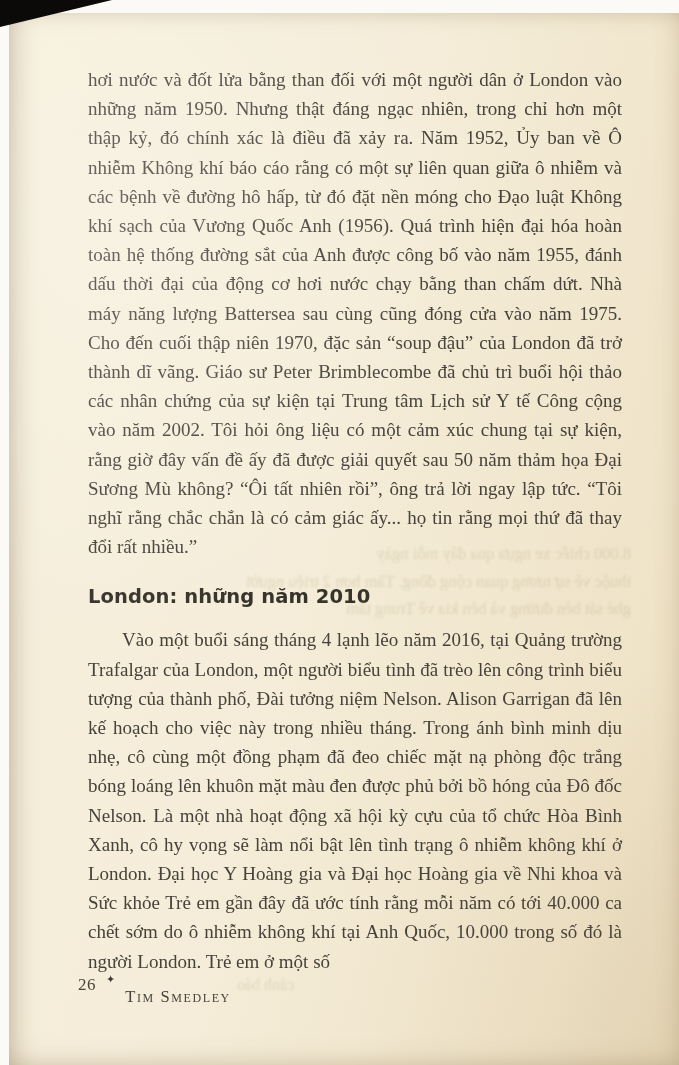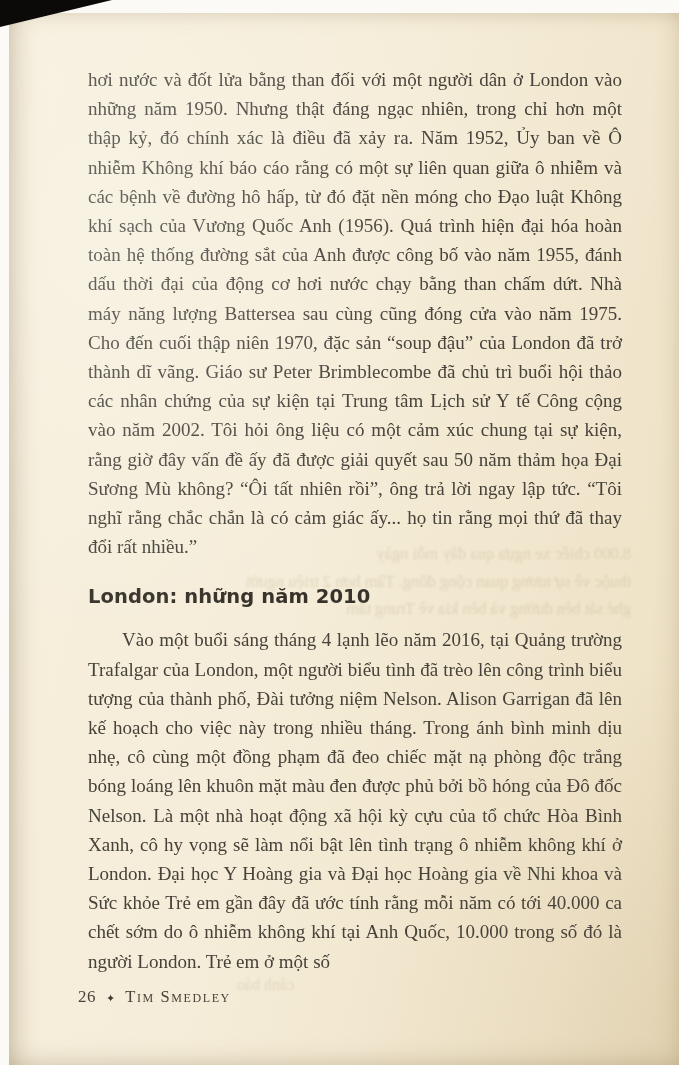--- a/index.html
+++ b/index.html
@@ -82,21 +82,21 @@
     pointer-events: none;
     z-index: 1;
   }
 
   .page-footer {
     position: absolute;
     left: 69px; top: 962px;
     color: #4a453c;
     font-size: 17px;
     display: flex;
-    align-items: flex-end;
+    align-items: flex-start;
     gap: 10px;
     z-index: 2;
   }
   .page-footer .pagenum { letter-spacing: 0.5px; }
   .page-footer .diamond {
     font-size: 11px;
     color: #3e3a32;
     transform: translateY(-2px);
   }
   .page-footer .author {

